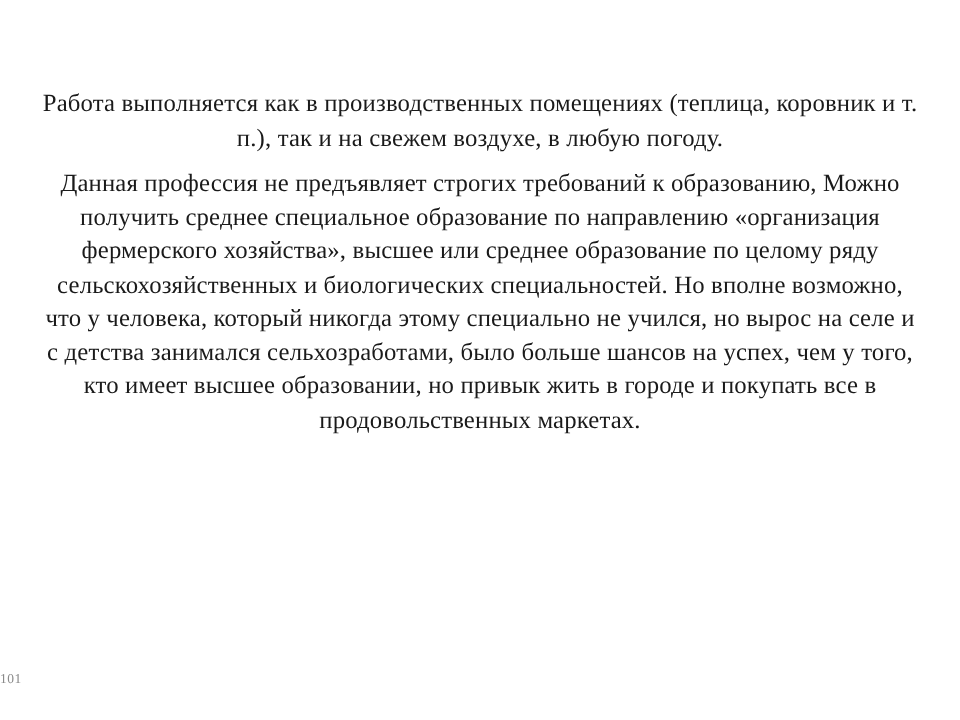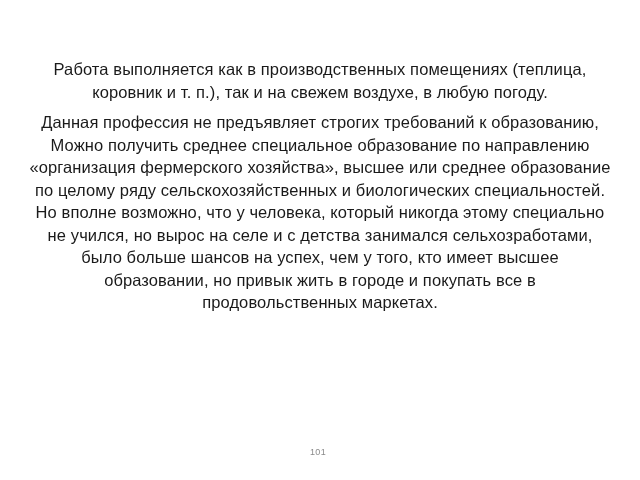--- a/index.html
+++ b/index.html
@@ -13,20 +13,21 @@
     font-family: "Liberation Sans", sans-serif;
     color: #000000;
     overflow: hidden;
   }
   .slide {
     position: relative;
     width: 636px;
     height: 480px;
     box-sizing: border-box;
     background: #ffffff;
+    font-family: Liberation Serif, serif;
   }
   .body-block {
     position: absolute;
     left: 28px;
     top: 58px;
     width: 584px;
     text-align: center;
   }
   .para {
     font-size: 16.5px;
@@ -37,21 +38,20 @@
     letter-spacing: 0.1px;
   }
   .para + .para {
     margin-top: 8px;
   }
   .slide-number {
     position: absolute;
     left: 0;
     right: 0;
     top: 447px;
-    text-align: center;
     font-size: 9px;
     color: #8a8a8a;
     letter-spacing: 0.3px;
   }
 </style>
 </head>
 <body>
 
 <div class="slide">
 

